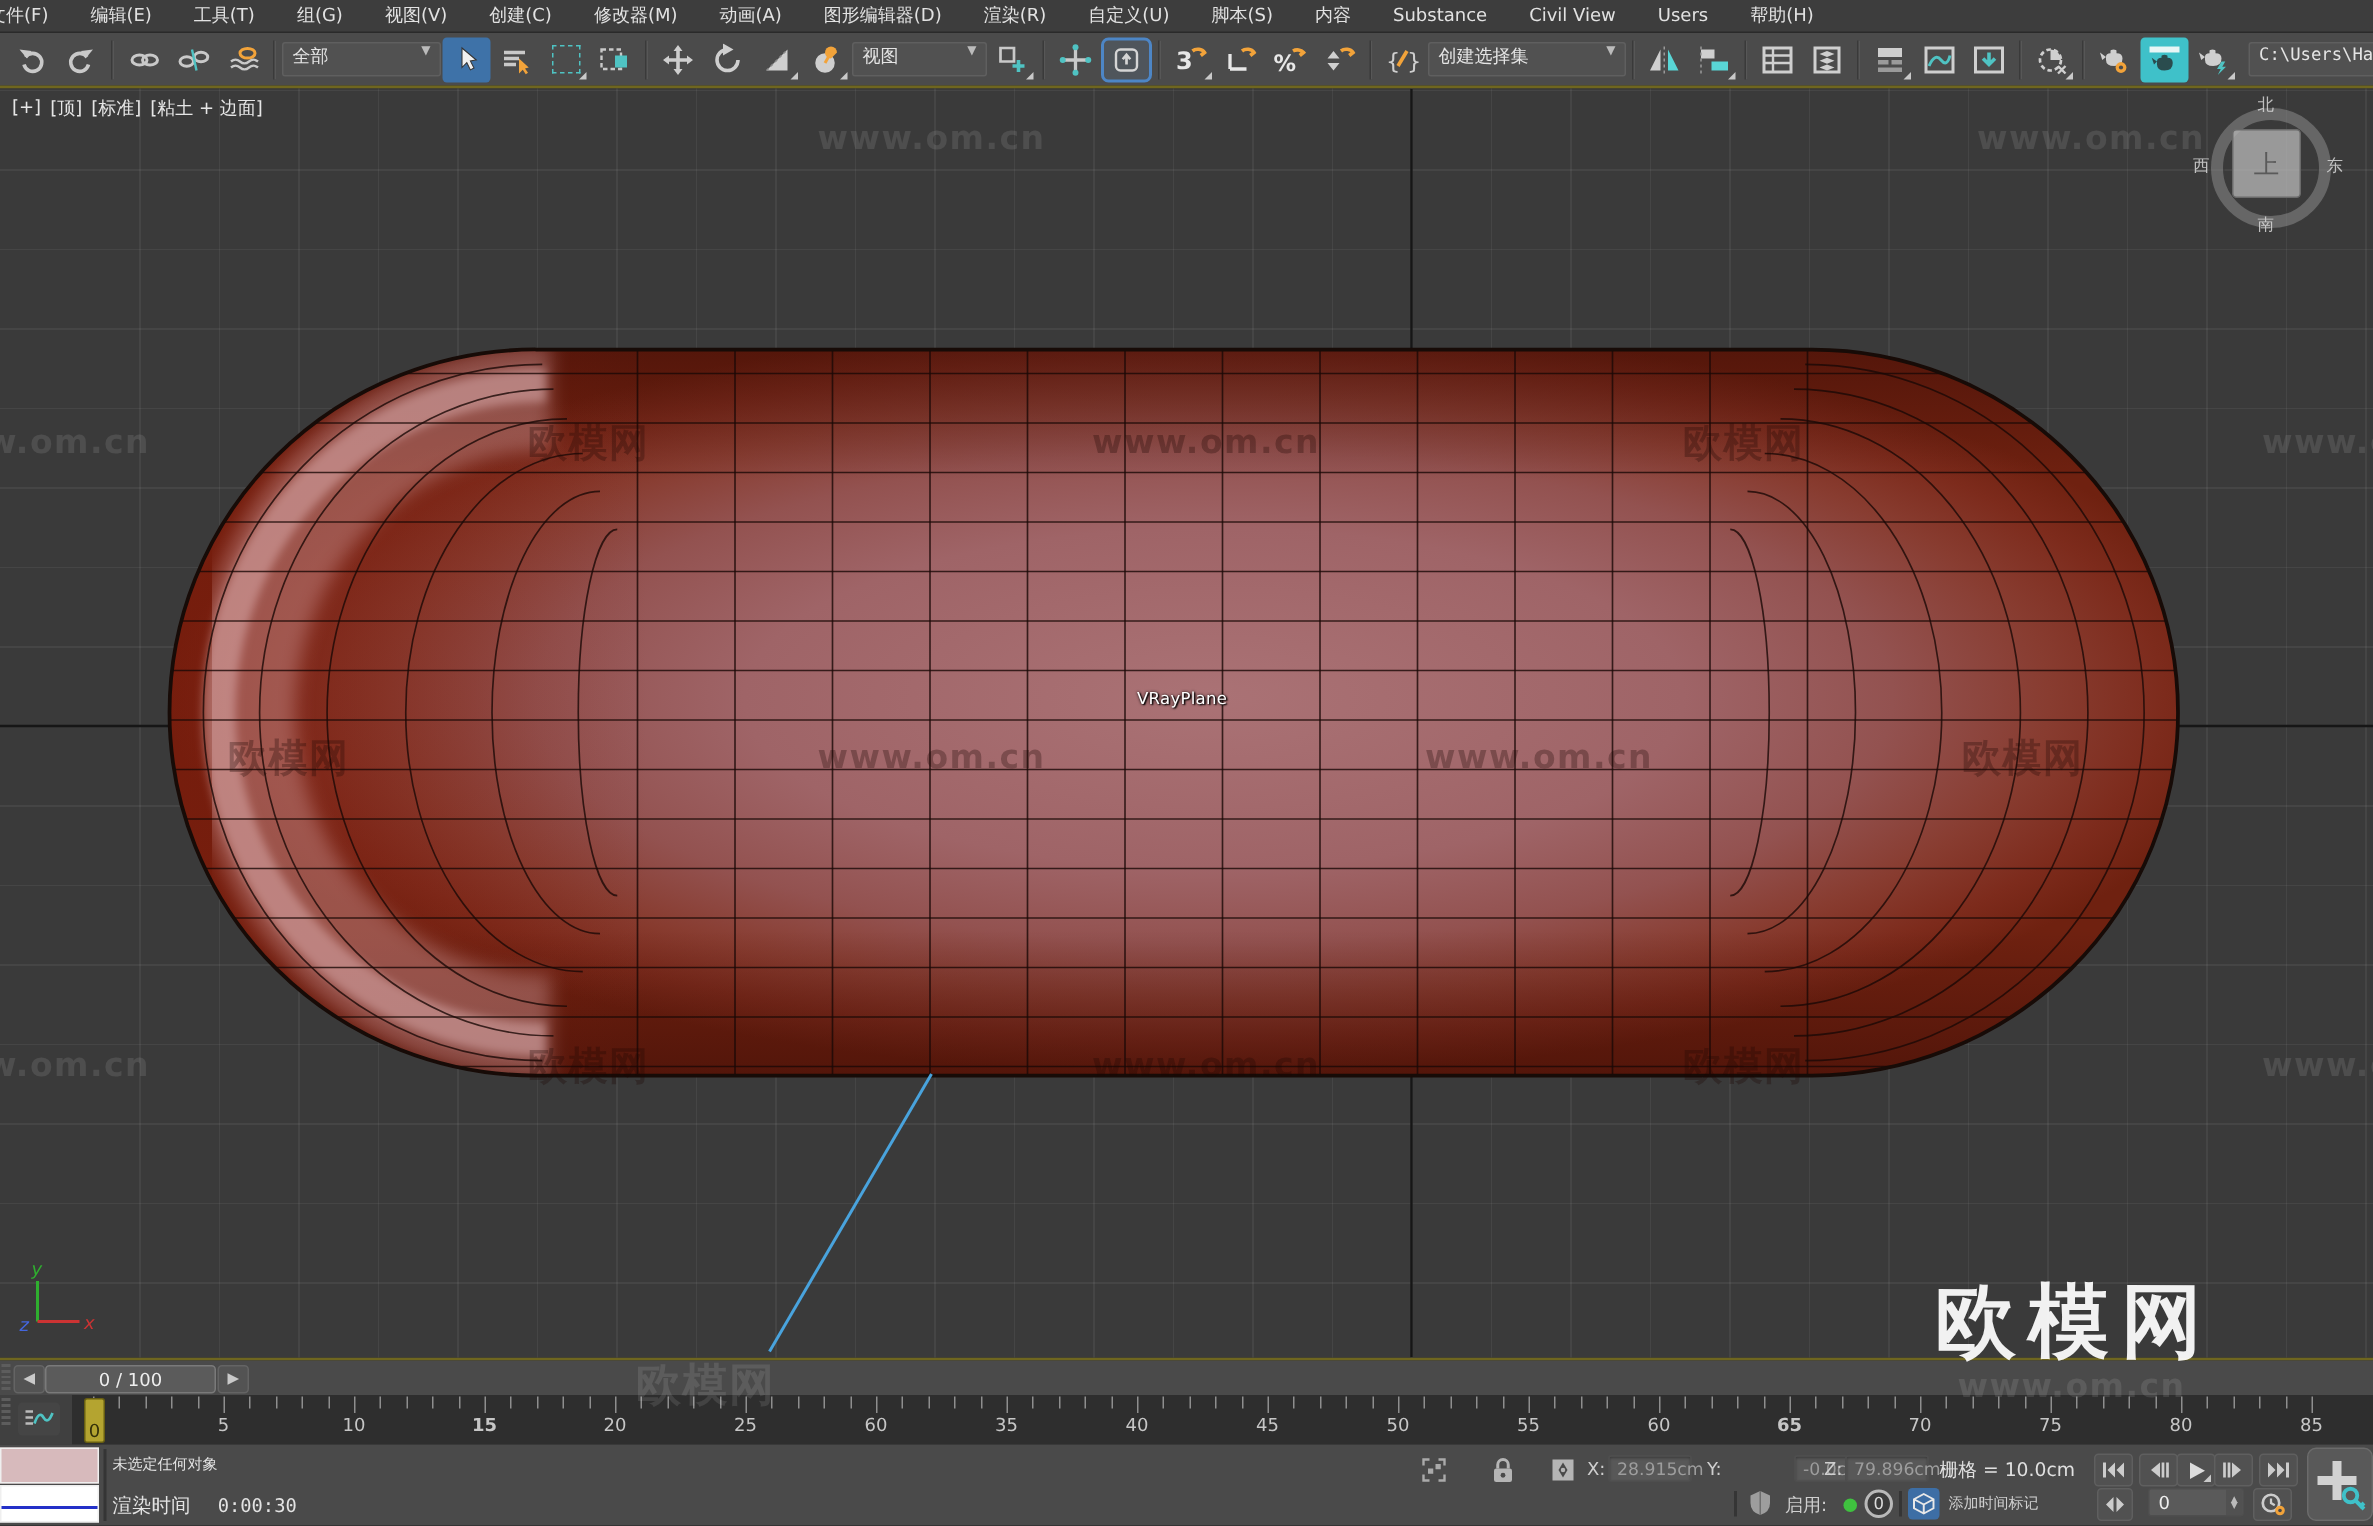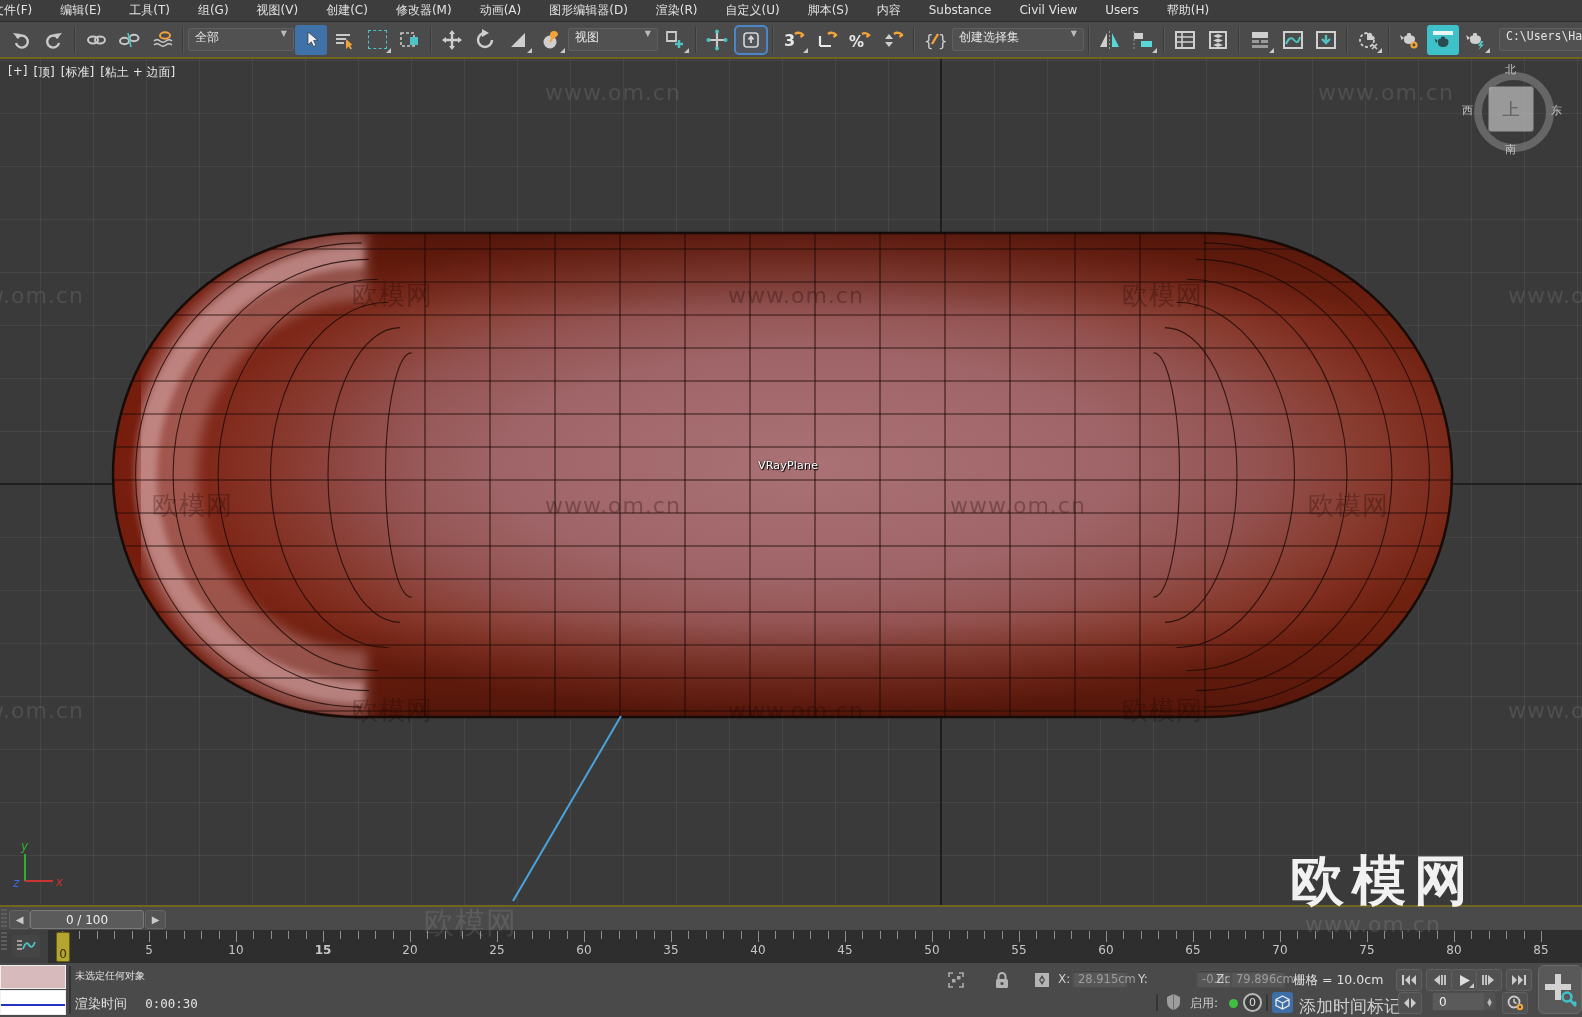--- a/index.html
+++ b/index.html
@@ -48,21 +48,21 @@
   
   #viewcube{position:absolute;left:1468px;top:7px;width:92px;height:92px;}
   #vc-ring{position:absolute;left:6px;top:6px;width:64px;height:64px;border-radius:50%;
            border:8px solid rgba(145,145,145,0.5);box-shadow:0 0 0 1px rgba(60,60,60,.6), inset 0 0 0 1px rgba(60,60,60,.6);}
   #vc-face{position:absolute;left:20px;top:20px;width:44px;height:44px;background:rgba(178,178,178,0.8);
            border:1px solid #6a6a6a;border-radius:3px;display:flex;align-items:center;justify-content:center;
            font-size:17px;color:#5a5a5a;}
   .vc-dir{position:absolute;font-size:11px;color:rgba(225,225,225,0.8);}
   
   #wm-layer{position:absolute;left:0;top:0;width:1582px;height:1017px;pointer-events:none;z-index:40;}
-  .wm{position:absolute;white-space:nowrap;font-weight:normal;letter-spacing:1px;}
+  .wm{position:absolute;white-space:nowrap;font-weight:bold;letter-spacing:1px;}
   .wm.light{color:rgba(255,255,255,0.10);}
   .wm.dark{color:rgba(30,6,4,0.30);}
   .wm.big{color:rgba(255,255,255,0.93);letter-spacing:8px;font-weight:bold;}
 
   
   #timeslider{position:absolute;left:0;top:907px;width:1582px;height:23px;background:#4a4a4a;
               border-bottom:1px solid #333;}
   .rowgrip{position:absolute;left:1px;top:2px;width:6px;height:19px;
            background:repeating-linear-gradient(to bottom,#5d5d5d 0 2px,transparent 2px 4px);}
   .ts-btn{position:absolute;top:3px;width:19px;height:17px;background:#535353;border:1px solid #646464;
@@ -603,21 +603,21 @@
       <div class="tick-label" style="left: 323px; font-weight: bold;">15</div>
       <div class="tick-label" style="left: 410px;">20</div>
       <div class="tick-label" style="left: 497px;">25</div>
       <div class="tick-label" style="left: 584px;">60</div>
       <div class="tick-label" style="left: 671px;">35</div>
       <div class="tick-label" style="left: 758px;">40</div>
       <div class="tick-label" style="left: 845px;">45</div>
       <div class="tick-label" style="left: 932px;">50</div>
       <div class="tick-label" style="left: 1019px;">55</div>
       <div class="tick-label" style="left: 1106px;">60</div>
-      <div class="tick-label" style="left: 1193px;">65</div>
+      <div class="tick-label" style="left: 1193px; font-weight: bold;">65</div>
       <div class="tick-label" style="left: 1280px;">70</div>
       <div class="tick-label" style="left: 1367px;">75</div>
       <div class="tick-label" style="left: 1454px;">80</div>
       <div class="tick-label" style="left: 1541px;">85</div>
     </div>
   <div id="frame-marker">0</div>
 </div>
 
 <div id="statusbar">
   <div id="listener-pink"></div>
@@ -671,21 +671,21 @@
   </div>
   <div class="st-label" style="left:1190px;top:32px;font-size:12px">启用:</div>
   <div id="enable-dot"></div>
   <div id="enable-badge">0</div>
   <div class="vsep" style="left:1266px;top:31px;height:17px"></div>
   <div id="cube-btn">
     <svg class="ic" width="15" height="15">
         <path d="M7.5 1 L14 4.5 V10.5 L7.5 14 L1 10.5 V4.5 Z M1 4.5 L7.5 8 L14 4.5 M7.5 8 V14" fill="none" stroke="#e8e8e8" stroke-width="1.3"></path>
       </svg>
   </div>
-  <div class="st-label" style="left:1299px;top:32px;font-size:17px">添加时间标记</div>
+  <div class="st-label" style="left:1299px;top:32px;font-size:10px">添加时间标记</div>
 
   <div class="pb-btn" style="left:1396px;top:6px;width:24px">
     <svg class="ic" width="16" height="12">
         <path d="M2 1 V11" stroke="#ccc" stroke-width="2"></path>
         <path d="M9 1 L4 6 L9 11 Z M15 1 L10 6 L15 11 Z" fill="#ccc"></path>
       </svg>
   </div>
   <div class="pb-btn" style="left:1426px;top:6px;width:24px">
     <svg class="ic" width="16" height="12">
         <path d="M9 1 L3 6 L9 11 Z" fill="#ccc"></path>

